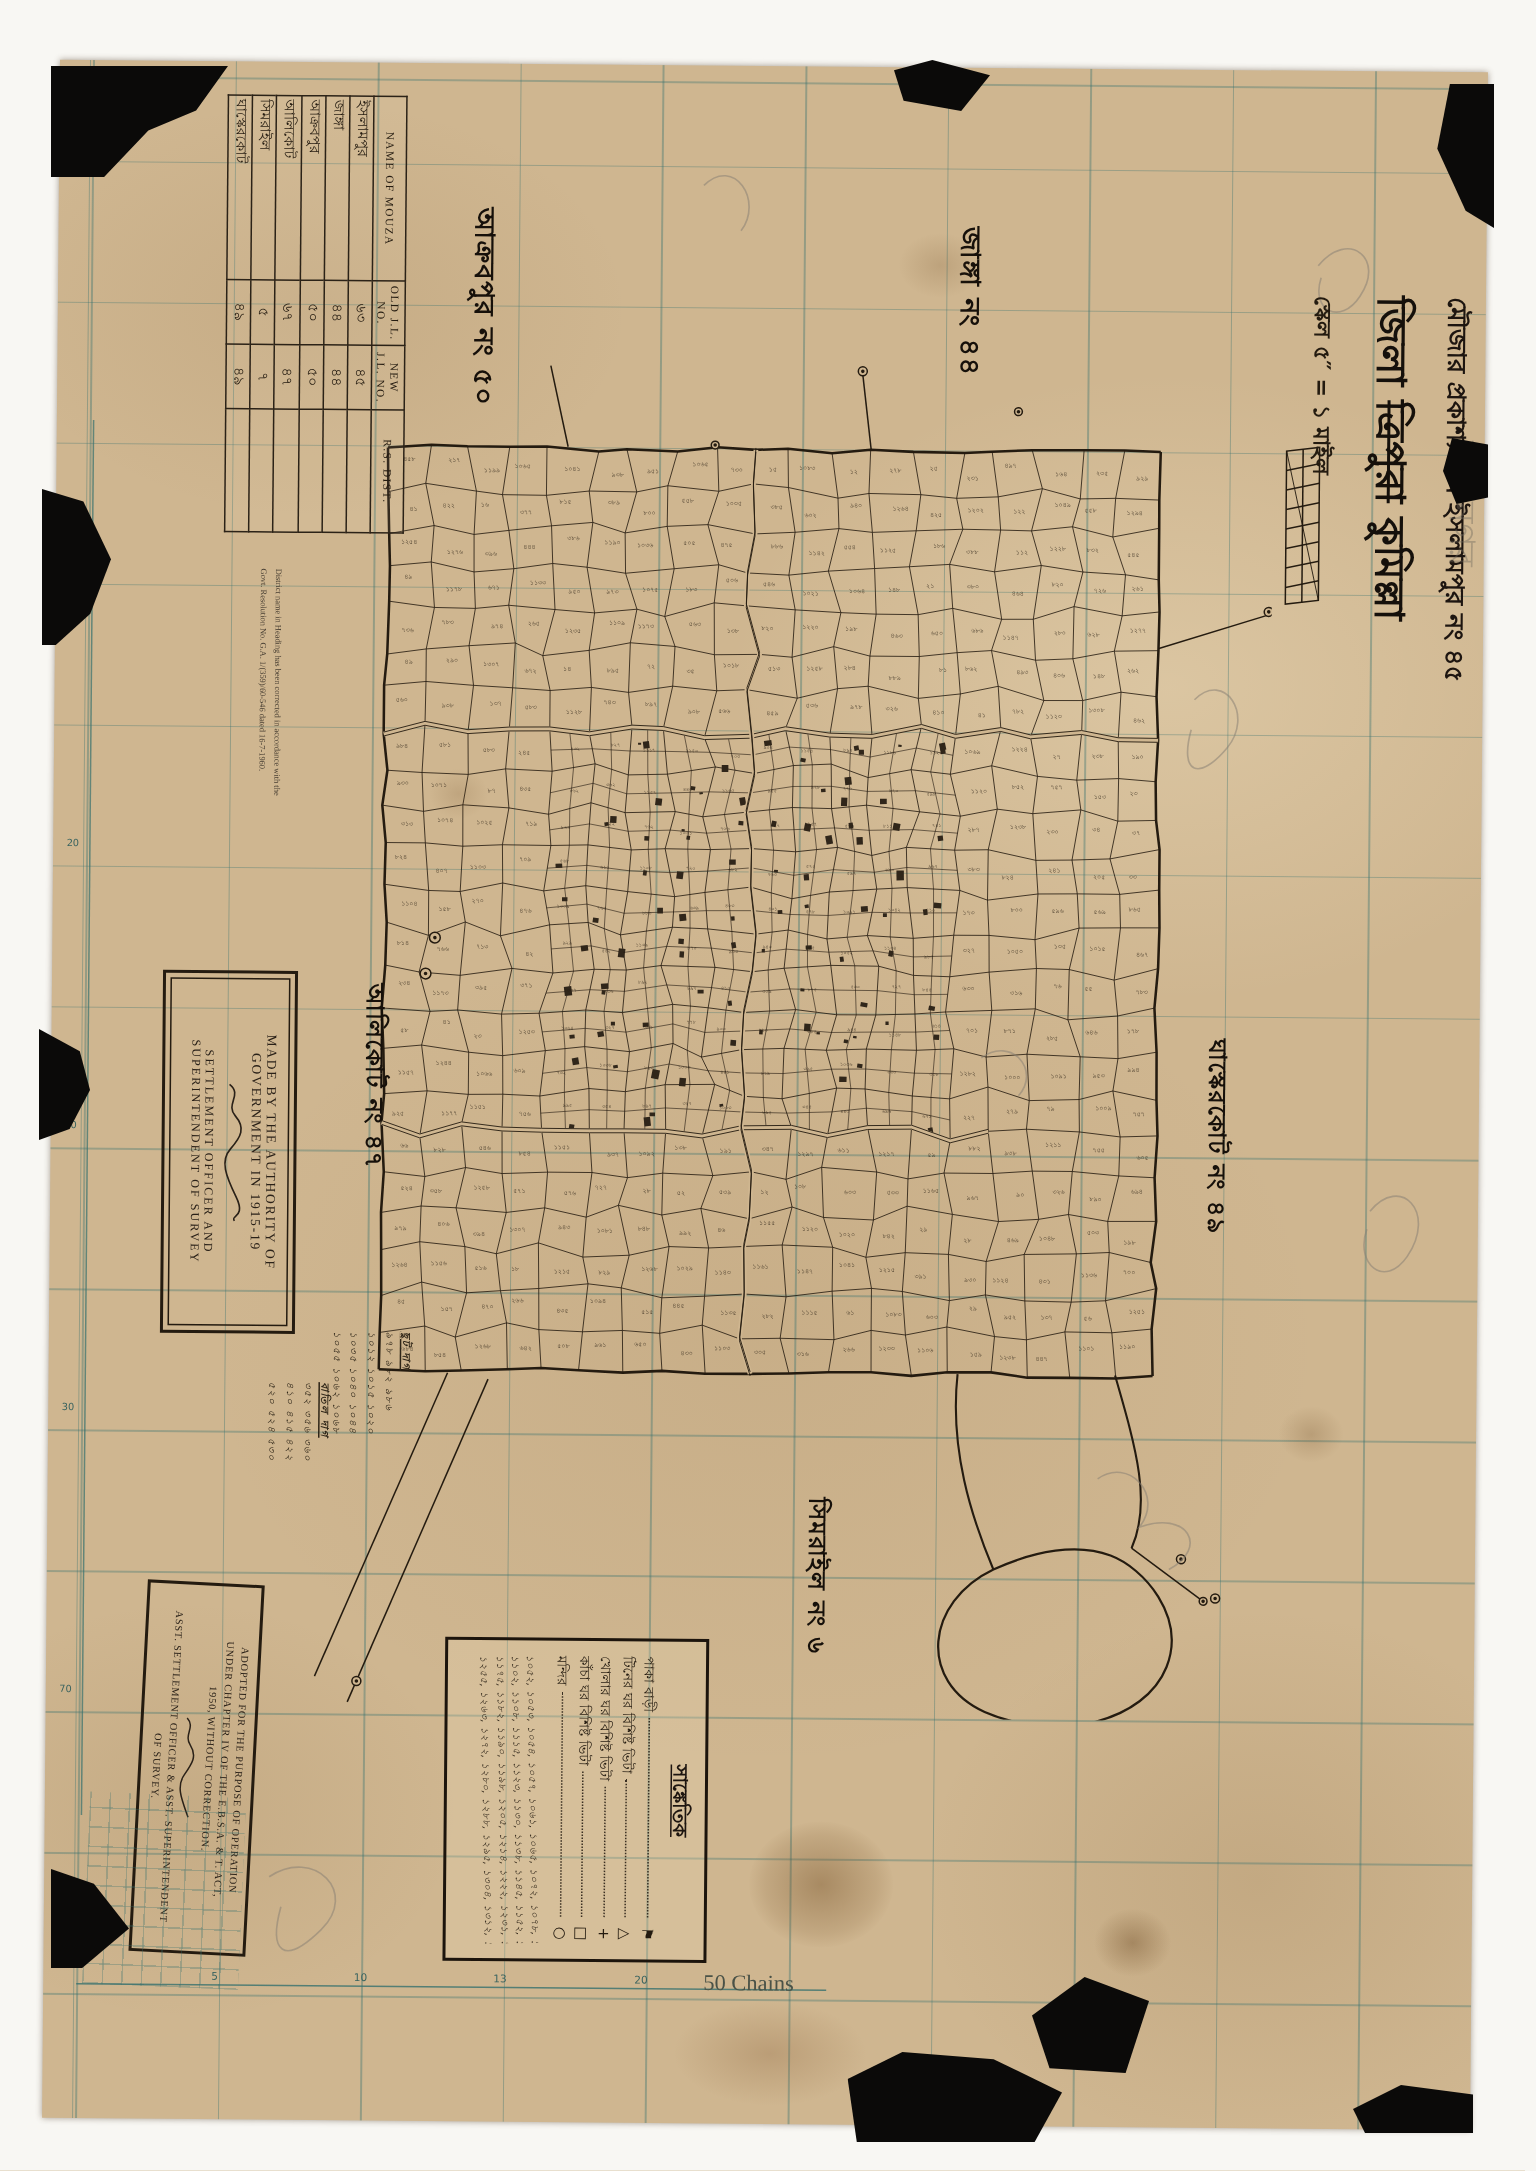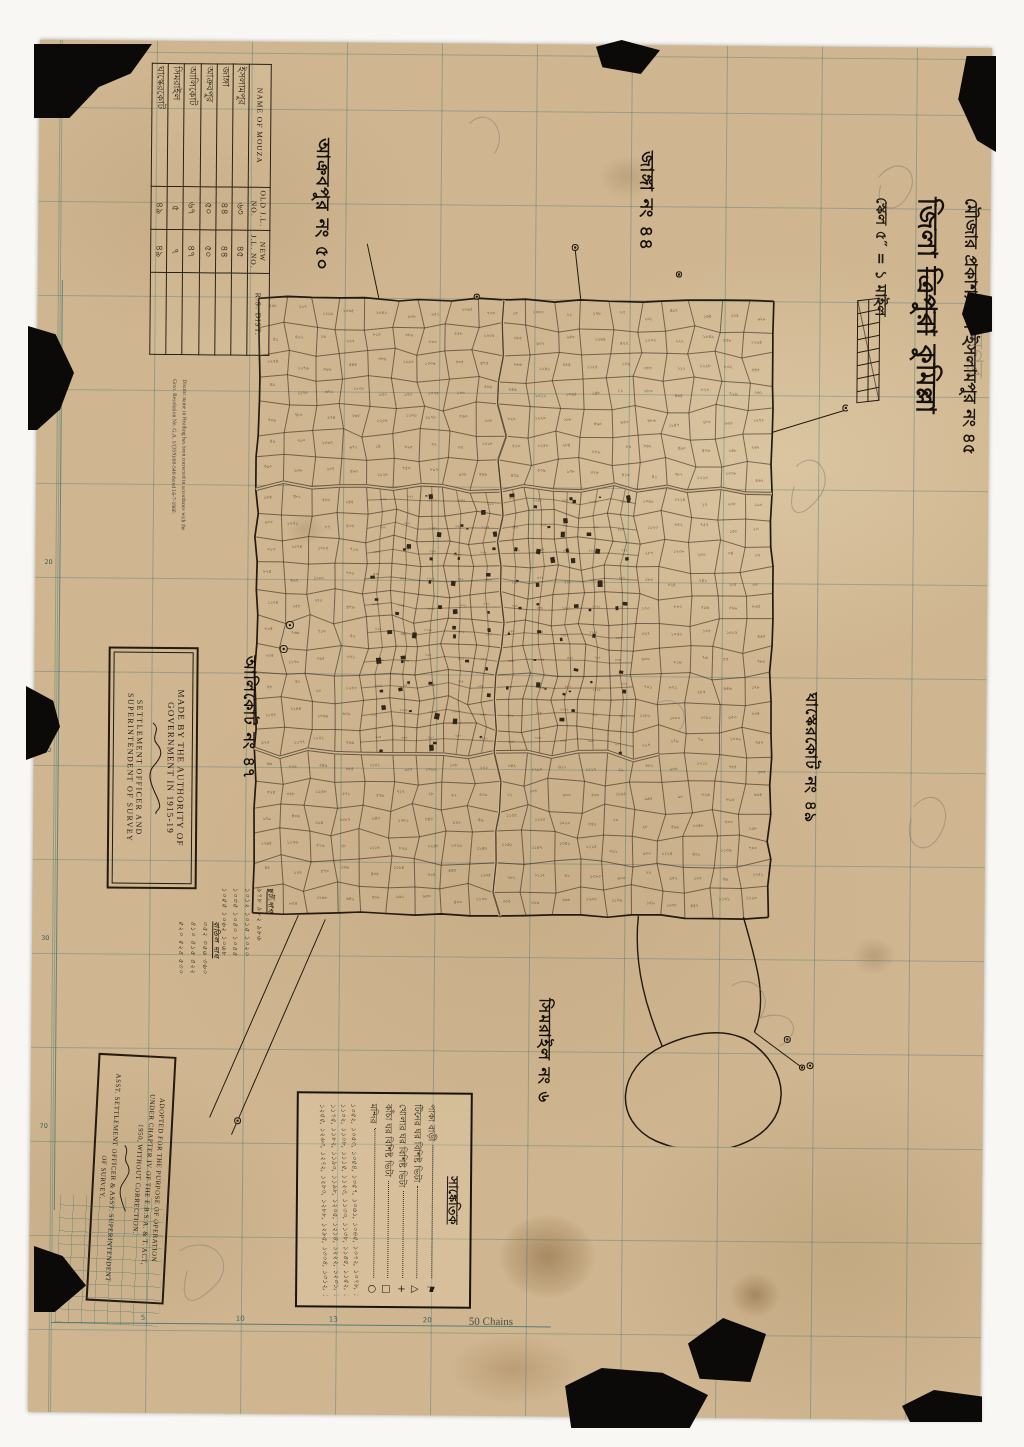--- a/index.html
+++ b/index.html
@@ -58,21 +58,21 @@
   .lg-sym{width:14px;text-align:center;font-size:10px;}
   .lg-lists{margin-top:5px;transform:rotate(-1.5deg);}
   .lg-lists div{font-size:6.6px;letter-spacing:.4px;color:#2c2216;opacity:.9;font-style:italic;line-height:1.55;white-space:nowrap;overflow:hidden;}
   
   .nb{font-size:18px;font-weight:bold;white-space:nowrap;color:#16100a;letter-spacing:1px;}
   .nb-sm{font-size:16px;}
   
   .note{font-size:5.6px;color:#4a4034;line-height:1.7;white-space:nowrap;font-family:"Liberation Serif",serif;}
   .ruler-b{position:absolute;border-top:1.2px solid rgba(52,112,110,.8);}
   .ruler-b i{position:absolute;top:-10px;font-style:normal;font-size:7px;color:#39635f;}
-  .chains{position:absolute;top:-12px;font-size:11px;color:#4a5247;font-family:"Liberation Serif",serif;}
+  .chains{position:absolute;top:-12px;font-size:15px;color:#4a5247;font-family:"Liberation Serif",serif;}
   .ruler-l{position:absolute;border-left:1.2px solid rgba(52,112,110,.7);}
   .ruler-l i{position:absolute;left:-16px;font-style:normal;font-size:6.5px;color:#39635f;}
   .graphpad{
     position:absolute;
     background:
       repeating-linear-gradient(90deg, rgba(52,112,110,.5) 0 1px, transparent 1px 13px),
       repeating-linear-gradient(0deg, rgba(52,112,110,.5) 0 1px, transparent 1px 13px);
     opacity:.6;transform:rotate(2deg);
   }
   .hand{font-size:6.5px;font-style:italic;color:#2e2517;line-height:1.8;letter-spacing:1px;white-space:pre-line;}

